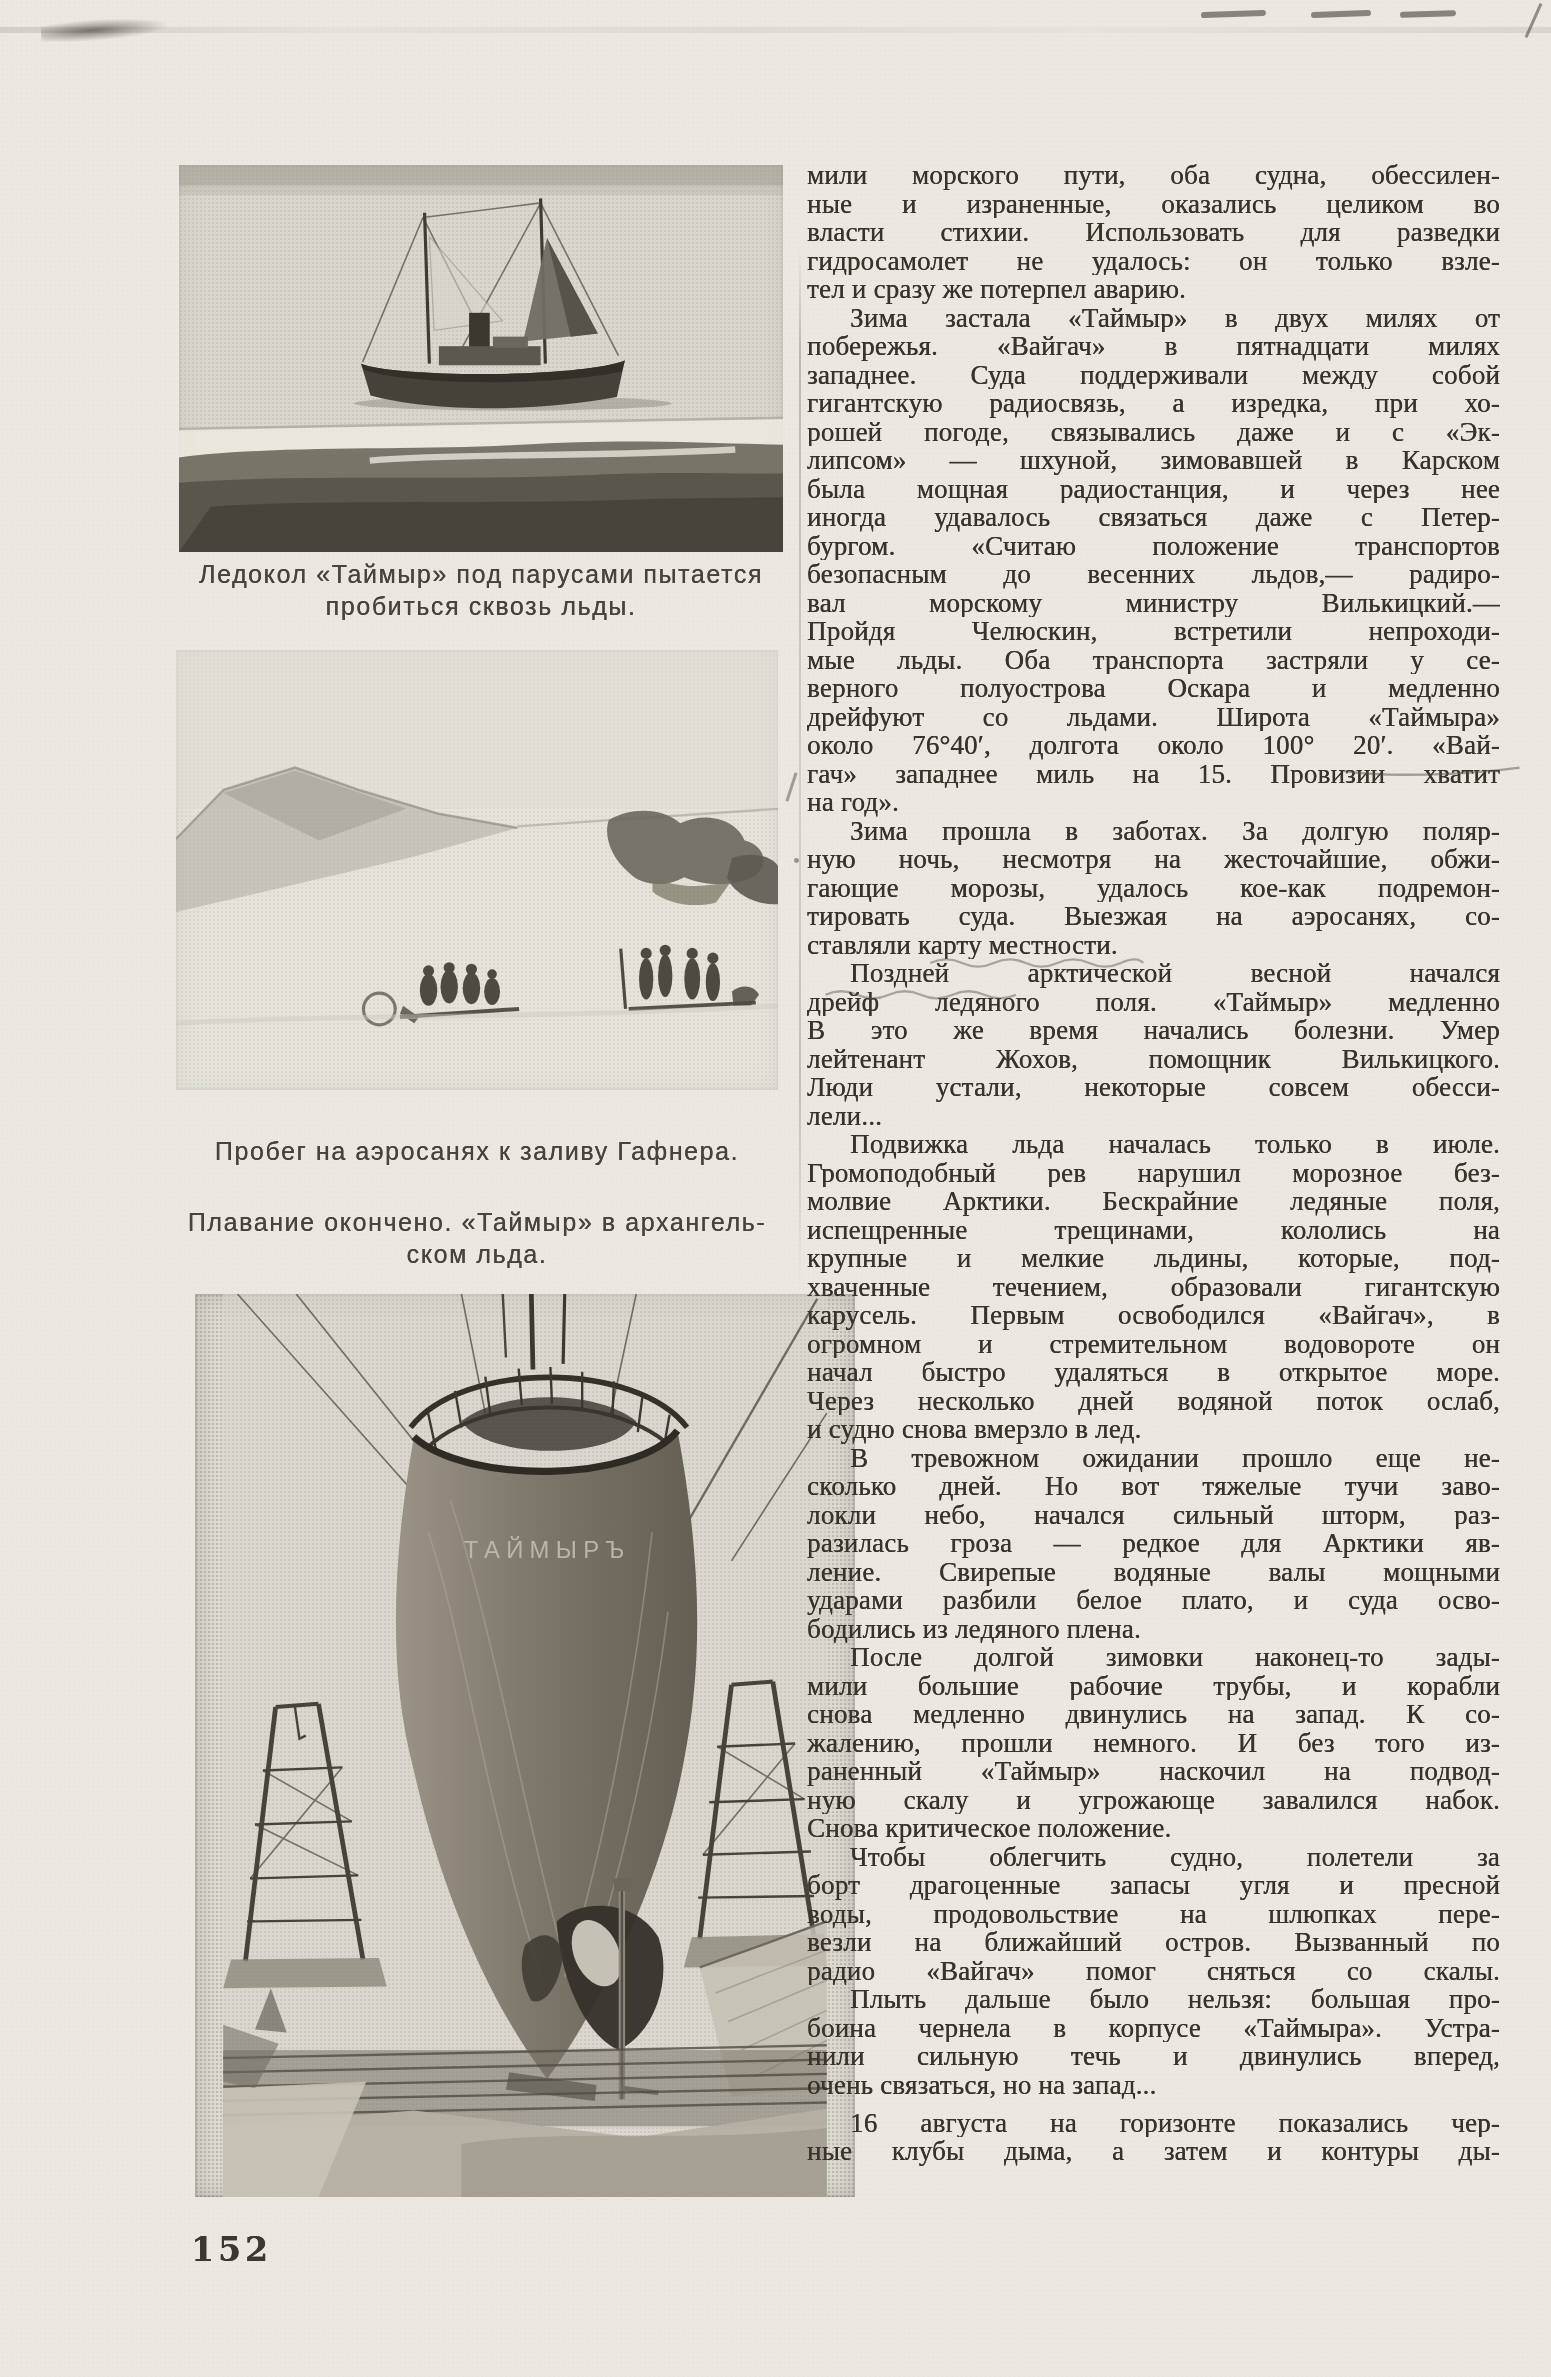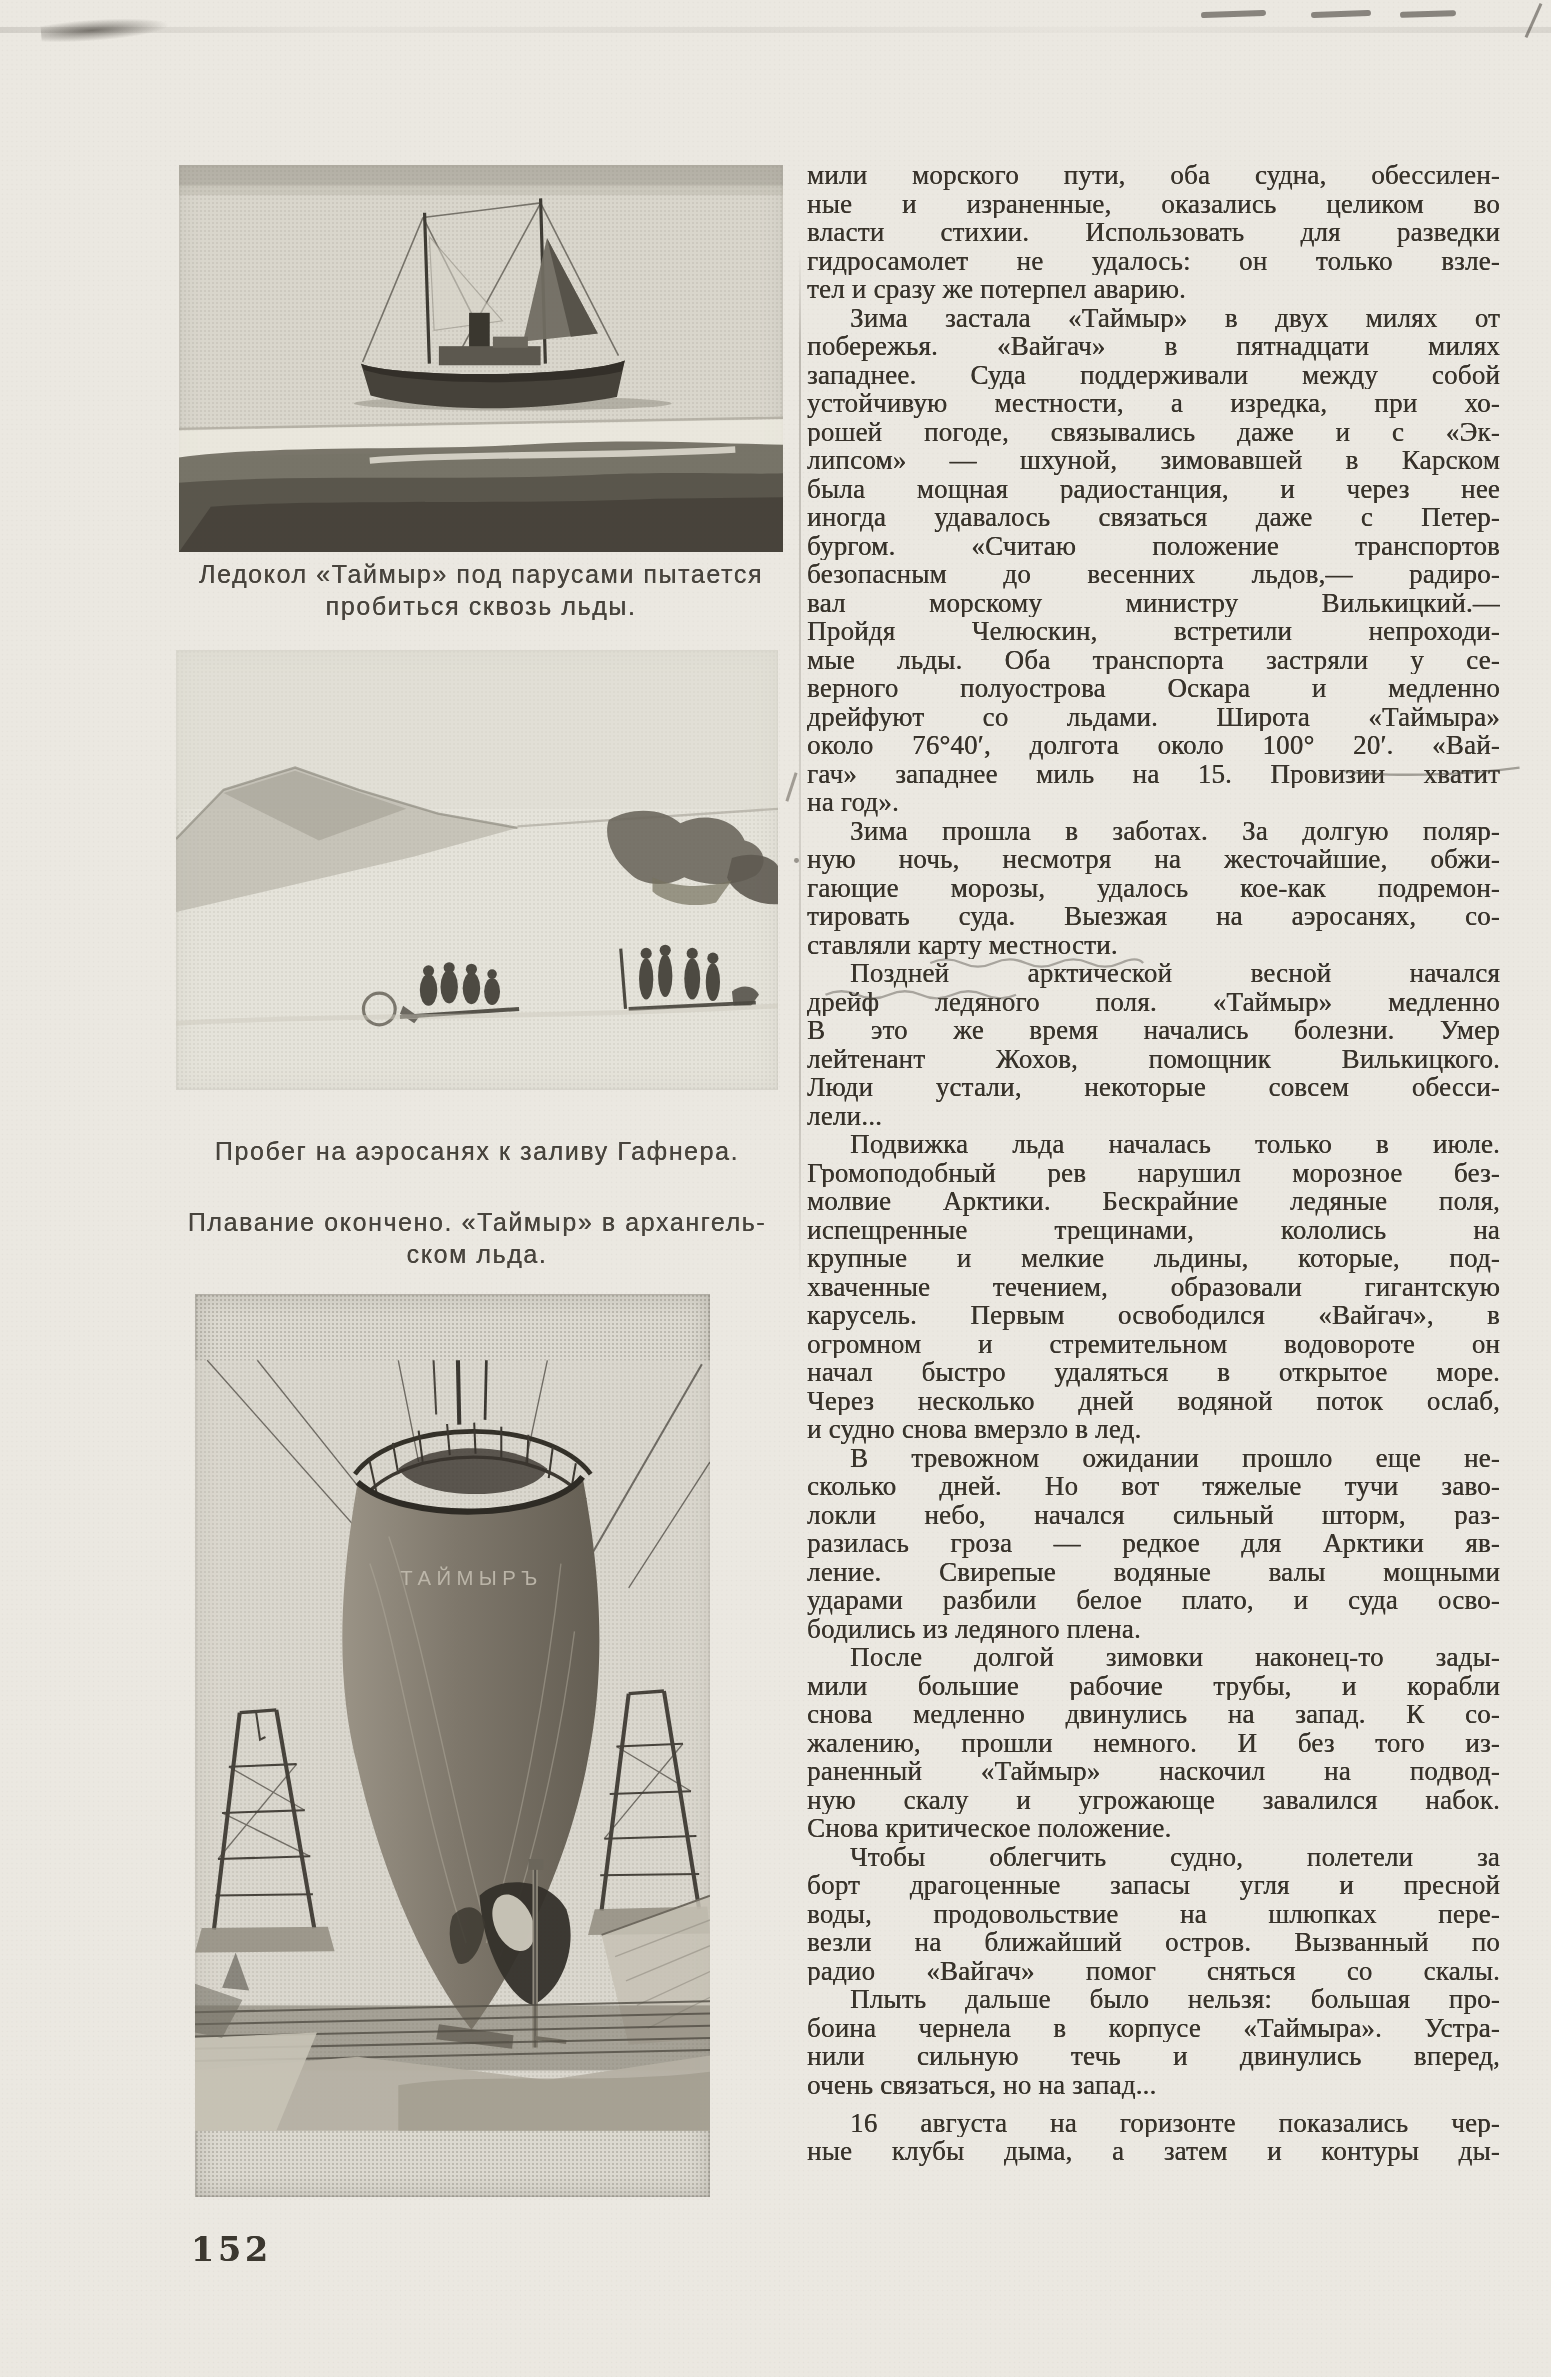--- a/index.html
+++ b/index.html
@@ -8,21 +8,21 @@
         background-image:radial-gradient(rgba(110,104,92,.05) 0.8px, transparent 1px);
         background-size:4.8px 4.8px;}
   
   .photo{position:absolute;background-color:#dcd9d0;
          background-image:radial-gradient(rgba(64,59,50,.20) 0.8px, transparent 0.9px);
          background-size:4px 4px;
          box-shadow:inset 0 0 0 1.6px rgba(70,64,55,.16), inset 0 0 22px rgba(70,64,55,.22);}
   .photo svg{position:absolute;left:0;top:0;width:100%;height:100%;display:block;}
   #photo-sails{left:179px;top:165px;width:604px;height:387px;}
   #photo-aero {left:176px;top:650px;width:602px;height:440px;}
-  #photo-dock {left:195px;top:1294px;width:515px;height:903px;}
+  #photo-dock {left:195px;top:1294px;width:660px;height:903px;}
   
   .caption{position:absolute;text-align:center;font-family:"Liberation Sans",sans-serif;
            font-size:25px;line-height:32px;letter-spacing:1.6px;color:#48443d;
            text-shadow:0.2px 0 currentColor;}
   .cap-line{white-space:nowrap;}
   #caption-sails{left:179px;top:558px;width:604px;}
   #caption-aero {left:176px;top:1135px;width:602px;}
   #caption-dock {left:176px;top:1206px;width:602px;}
   
   #article{position:absolute;left:807px;top:161px;width:693px;color:#38332b;
@@ -253,21 +253,21 @@
         <div class="line j">мили морского пути, оба судна, обессилен-</div>
         <div class="line j">ные и израненные, оказались целиком во</div>
         <div class="line j">власти стихии. Использовать для разведки</div>
         <div class="line j">гидросамолет не удалось: он только взле-</div>
         <div class="line">тел и сразу же потерпел аварию.</div>
       </div>
       <div class="par indent">
         <div class="line j">Зима застала «Таймыр» в двух милях от</div>
         <div class="line j">побережья. «Вайгач» в пятнадцати милях</div>
         <div class="line j">западнее. Суда поддерживали между собой</div>
-        <div class="line j">устойчивую местности, а изредка, при хо-</div>
+        <div class="line j">гигантскую радиосвязь, а изредка, при хо-</div>
         <div class="line j">рошей погоде, связывались даже и с «Эк-</div>
         <div class="line j">липсом» — шхуной, зимовавшей в Карском</div>
         <div class="line j">была мощная радиостанция, и через нее</div>
         <div class="line j">иногда удавалось связаться даже с Петер-</div>
         <div class="line j">бургом. «Считаю положение транспортов</div>
         <div class="line j">безопасным до весенних льдов,— радиро-</div>
         <div class="line j">вал морскому министру Вилькицкий.—</div>
         <div class="line j">Пройдя Челюскин, встретили непроходи-</div>
         <div class="line j">мые льды. Оба транспорта застряли у се-</div>
         <div class="line j">верного полуострова Оскара и медленно</div>

